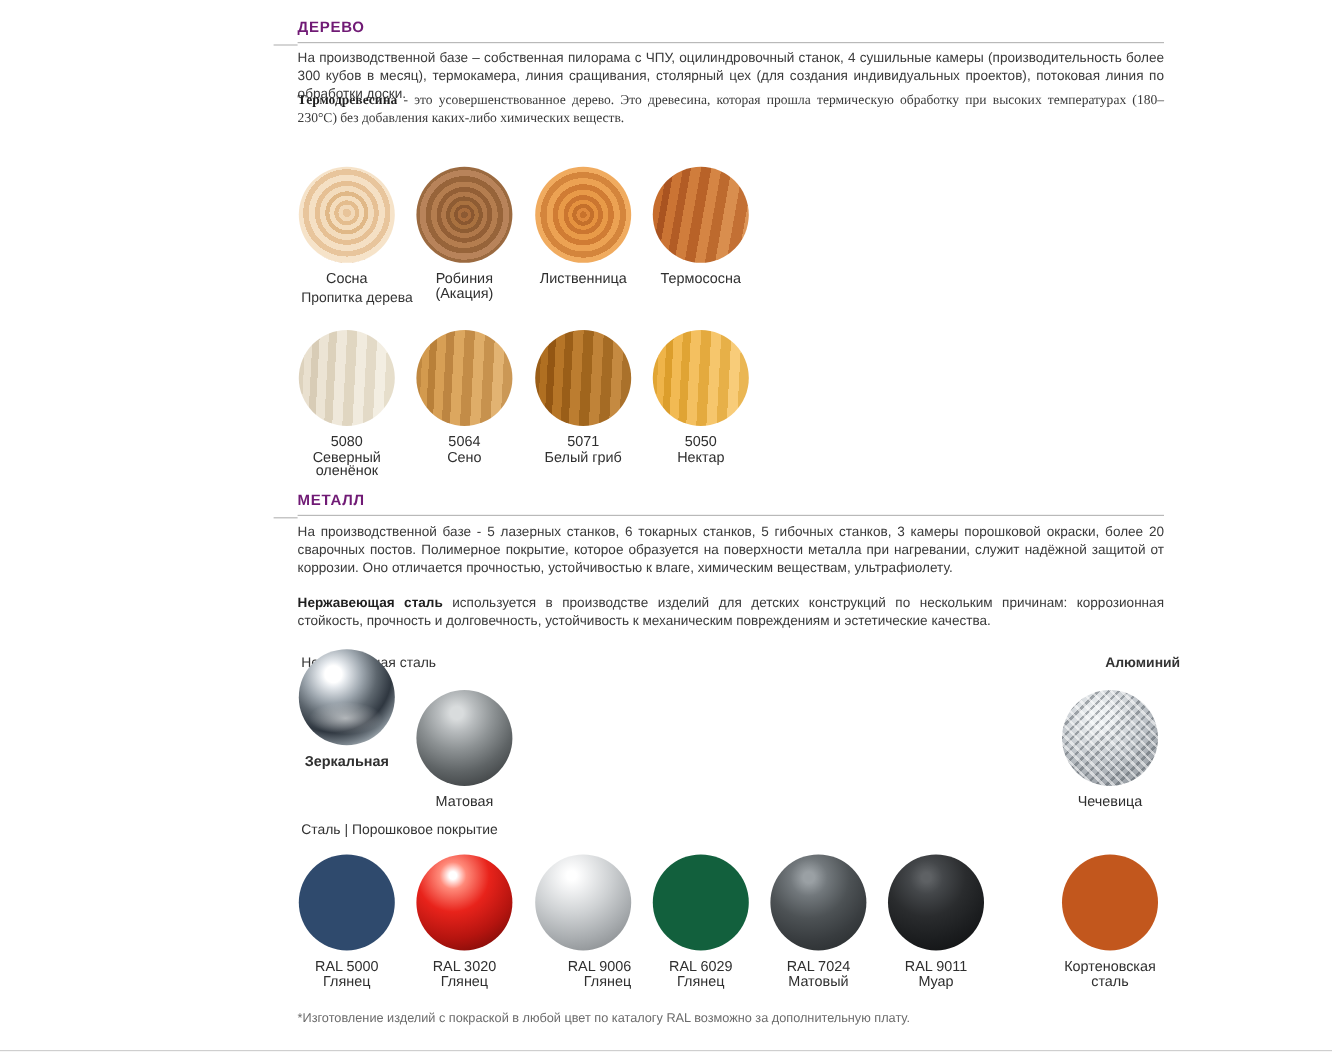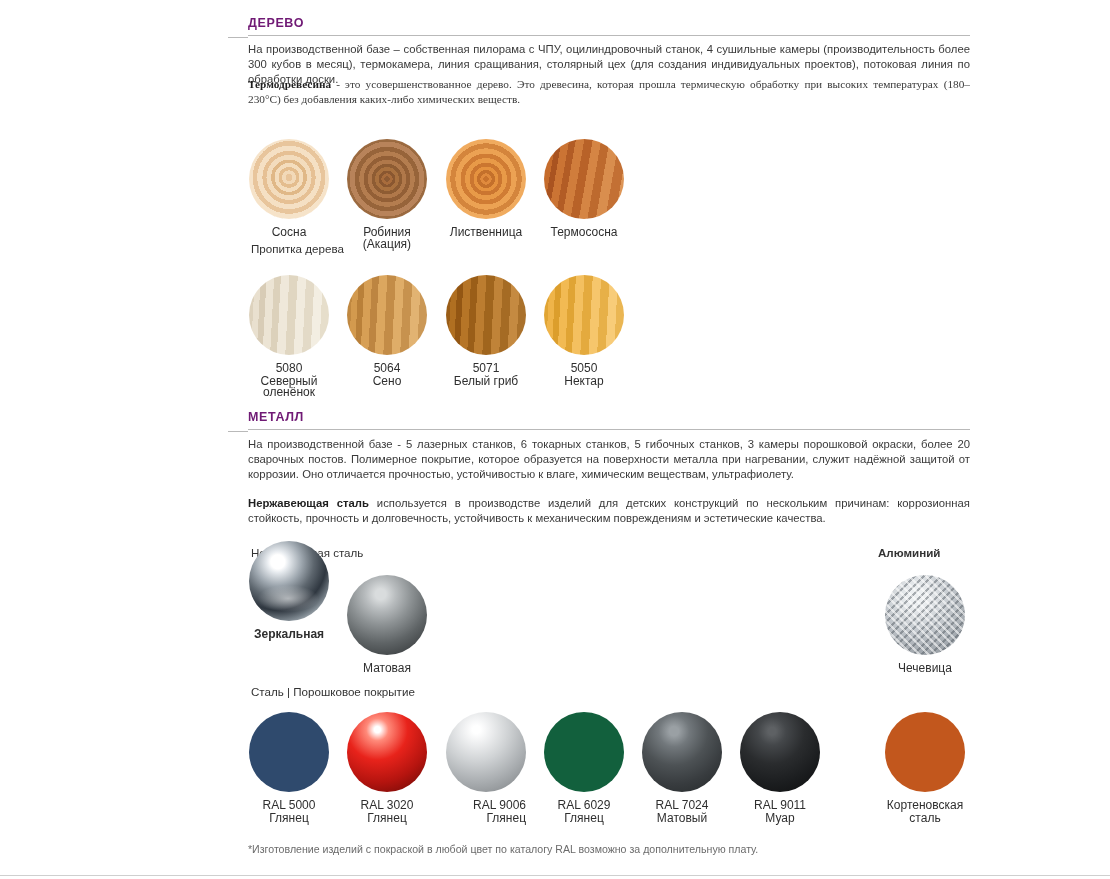--- a/index.html
+++ b/index.html
@@ -251,21 +251,21 @@
     <div class="rule"></div>
   </div>
 
   <div class="para" style="top:437px;">На производственной базе - 5 лазерных станков, 6 токарных станков, 5 гибочных станков, 3 камеры порошковой окраски, более 20 сварочных постов. Полимерное покрытие, которое образуется на поверхности металла при нагревании, служит надёжной защитой от коррозии. Оно отличается прочностью, устойчивостью к влаге, химическим веществам, ультрафиолету.</div>
 
   <div class="para" style="top:496px;">
     <b>Нержавеющая сталь</b><span> используется в производстве изделий для детских конструкций по нескольким причинам: коррозионная стойкость, прочность и долговечность, устойчивость к механическим повреждениям и эстетические качества.</span>
   </div>
 
   <div class="sub-label" style="left:251px; top:546px;">Нержавеющая сталь</div>
-  <div class="sub-label" style="left:878px; top:546px; font-weight:bold;">Алюминий</div>
+  <div class="sub-label" style="left:921px; top:546px; font-weight:bold;">Алюминий</div>
 
   <div class="swatch" style="left:249px; top:541px;font-weight:bold;">
     <div class="disc m-mirror"></div>
     <div class="cap">Зеркальная</div>
   </div>
   <div class="swatch" style="left:347px; top:575px;">
     <div class="disc m-matte"></div>
     <div class="cap">Матовая</div>
   </div>
   <div class="swatch" style="left:885px; top:575px;">

